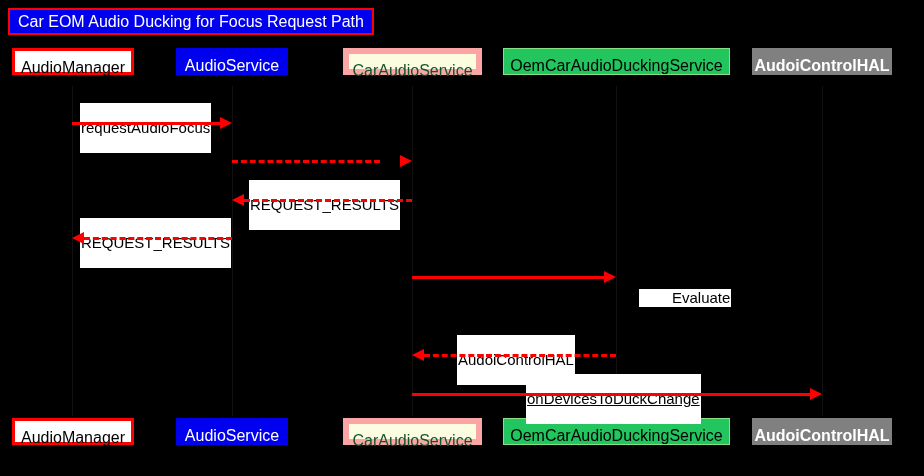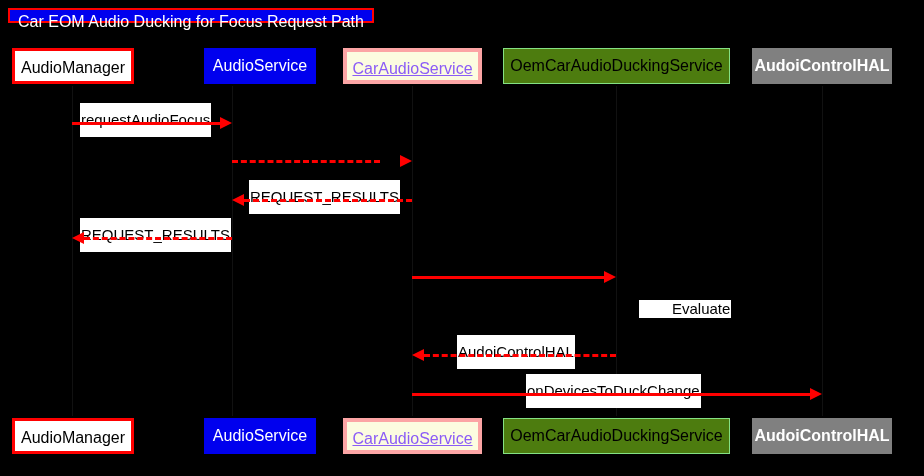--- a/index.html
+++ b/index.html
@@ -17,59 +17,57 @@
   #diagram {
     position: absolute;
     left: 0; top: 0;
     width: 924px; height: 476px;
   }
 
   
   .title-box {
     position: absolute;
     left: 8px; top: 8px;
-    height: 15px;
+    height: 27px;
     padding: 0 8px;
     background: #0000ee;
     border: 2px solid #ff0000;
     color: #ffffff;
     font-size: 16px;
     line-height: 23px;
     white-space: nowrap;
   }
 
   
   .participant {
     position: absolute;
-    height: 36px;
+    height: 27px;
     line-height: 34px;
     text-align: center;
     font-size: 16px;
     white-space: nowrap;
     border: 1px solid #000000;
   }
   .p-audiomanager {
     background: #ffffff;
     color: #000000;
     border: 3px solid #ff0000;
   }
   .p-audioservice {
     background: #0000ee;
     color: #ffffff;
     border: 1px solid #0000ee;
-    margin-left: 28px;
   }
   .p-caraudioservice {
     background: #fcfce0;
-    color: #8b5cf6;
-    border: 4px solid #fca5a5;
-    text-decoration: underline;
+    color: #14532d;
+    border: 6px solid #fca5a5;
   }
   .p-oemcar {
-    background: #4d7c0f;
+    background: #22c55e;
     color: #000000;
     border: 1px solid #84e184;
   }
   .p-hal {
     background: #808080;
     color: #ffffff;
     border: 1px solid #808080;
     font-weight: bold;
   }
 
@@ -104,21 +102,21 @@
     border-right: 12px solid #ff0000;
   }
 
   
   .msg-label {
     position: absolute;
     background: #ffffff;
     color: #000000;
     font-size: 15px;
     line-height: 18px;
-    padding: 8px 1px;
+    padding: 16px 1px;
     white-space: nowrap;
   }
   .note-label {
     position: absolute;
     background: #ffffff;
     color: #000000;
     font-size: 15px;
     line-height: 18px;
     padding: 0 1px;
     white-space: nowrap;
@@ -160,23 +158,23 @@
   <div class="msg-line dashed" style="left:244px; top:199px; width:168px;"></div>
   <div class="arrowhead left" style="left:232px; top:194px;"></div>
 
   <div class="msg-label" style="left:80px; top:218px;">REQUEST_RESULTS</div>
   <div class="msg-line dashed" style="left:84px; top:237px; width:148px;"></div>
   <div class="arrowhead left" style="left:72px; top:232px;"></div>
 
   <div class="msg-line" style="left:412px; top:276px; width:192px;"></div>
   <div class="arrowhead right" style="left:604px; top:271px;"></div>
 
-  <div class="note-label" style="left:639px; top:300px;padding-left:33px;">Evaluate</div>
+  <div class="note-label" style="left:639px; top:289px;padding-left:33px;">Evaluate</div>
 
   <div class="msg-label" style="left:457px; top:335px;">AudoiControlHAL</div>
   <div class="msg-line dashed" style="left:424px; top:354px; width:192px;"></div>
   <div class="arrowhead left" style="left:412px; top:349px;"></div>
 
-  <div class="msg-label" style="left:526px; top:374px;">onDevicesToDuckChange</div>
+  <div class="msg-label" style="left:526px; top:374px;text-decoration:underline;">onDevicesToDuckChange</div>
   <div class="msg-line" style="left:412px; top:393px; width:398px;"></div>
   <div class="arrowhead right" style="left:810px; top:388px;"></div>
 
 </div>
 
 </body></html>

